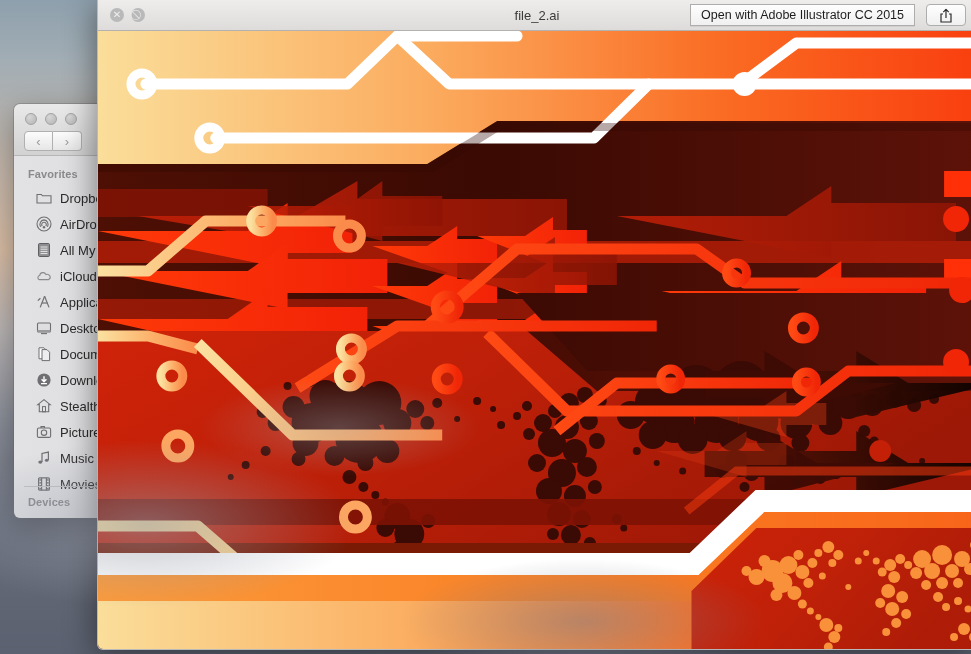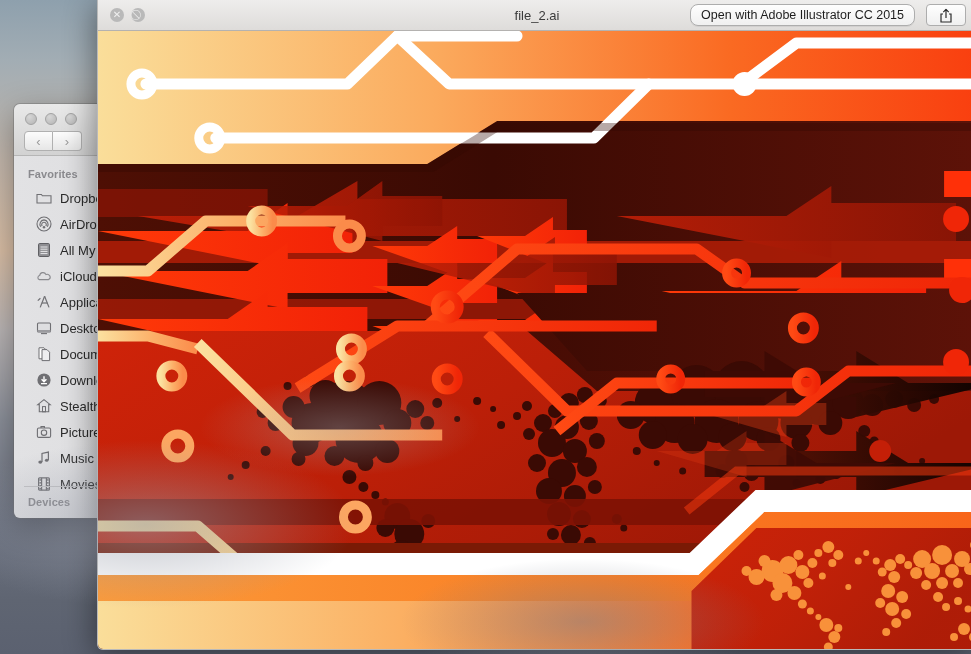--- a/index.html
+++ b/index.html
@@ -131,21 +131,21 @@
     font-size: 13px; color: #3a3a3a;
     font-weight: normal;
   }
   #open-with-btn {
     position: absolute; right: 61px; top: 4px;
     height: 22px;
     padding: 0 10px;
     display: flex; align-items: center;
     background: linear-gradient(to bottom, #fefefe, #f0f0f0);
     border: 1px solid #adadad;
-    border-radius: 8px;
+    border-radius: 0;
     font-size: 12.5px; color: #1d1d1d;
     white-space: nowrap;
     box-shadow: 0 1px 0 rgba(0,0,0,.06);
   }
   #share-btn {
     position: absolute; right: 10px; top: 4px;
     width: 40px; height: 22px;
     background: linear-gradient(to bottom, #fefefe, #f0f0f0);
     border: 1px solid #adadad;
     border-radius: 4px;

